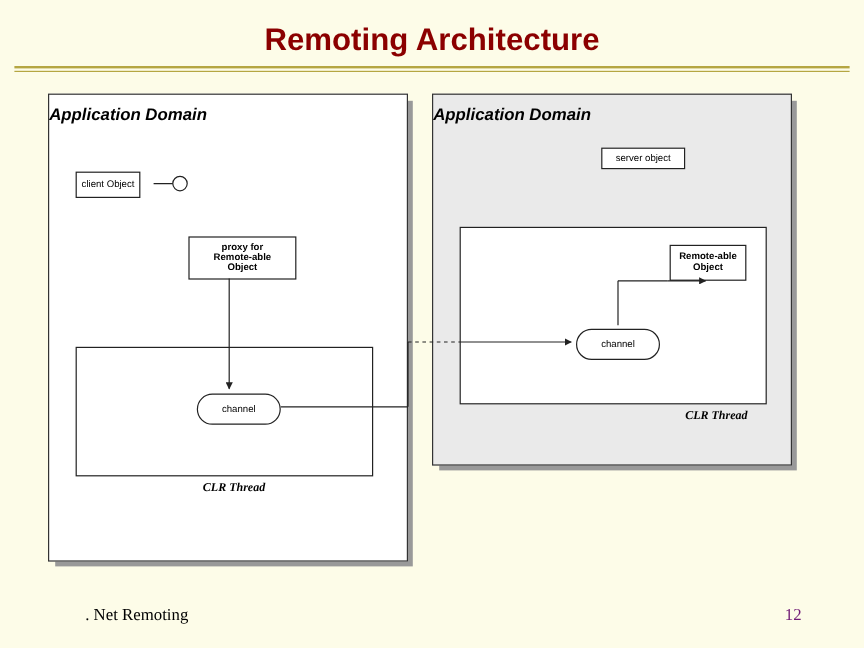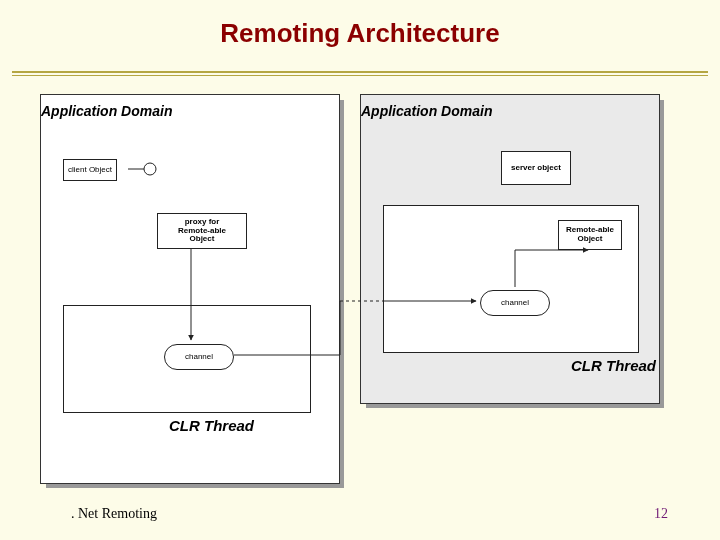--- a/index.html
+++ b/index.html
@@ -10,21 +10,21 @@
     font-family: Georgia, 'Times New Roman', serif;
     position: relative;
     overflow: hidden;
   }
   .title {
     text-align: center;
     font-weight: bold;
     color: #8b0000;
     font-size: 26px;
     padding-top: 18px;
-    padding-bottom: 22px;
+    padding-bottom: 6px;
     font-family: Verdana, Geneva, sans-serif;
   }
   .hr-wrap { padding: 0 12px; }
   .hr1 { border: none; border-top: 2px solid #b5a642; margin-bottom: 2px; }
   .hr2 { border: none; border-top: 1px solid #b5a642; }
   .diagram-area {
     position: relative;
     width: 640px;
     height: 400px;
     margin: 18px auto 0 auto;
@@ -64,22 +64,22 @@
   }
   .box.bold { font-weight: bold; }
   .rounded { border-radius: 18px; }
   .inner-panel {
     position: absolute;
     border: 1px solid #222;
     background: #fff;
   }
   .label {
     position: absolute;
-    font-family: Liberation Sans, sans-serif;
-    font-size: 15px;
+    font-family: Liberation Serif, serif;
+    font-size: 10px;
     font-weight: bold;
     font-style: italic;
   }
   svg.overlay {
     position: absolute;
     left: 0; top: 0;
     width: 640px; height: 400px;
     pointer-events: none;
   }
   .footer-left {
@@ -119,21 +119,21 @@
 
     <div class="inner-panel" style="left:22px; top:210px; width:248px; height:108px;">
       <div class="box rounded" style="left:100px; top:38px; width:70px; height:26px;">channel</div>
     </div>
     <div class="label" style="left:128px; top:322px;">CLR Thread</div>
   </div>
 
   <div class="panel panel-right shadow">
     <div class="panel-title">Application Domain</div>
 
-    <div class="box" style="left:140px; top:56px; width:70px; height:34px;font-weight:bold;">server object</div>
+    <div class="box" style="left:140px; top:44px; width:70px; height:18px;">server object</div>
 
     <div class="inner-panel" style="left:22px; top:110px; width:256px; height:148px;">
       <div class="box bold" style="left:174px; top:14px; width:64px; height:30px; white-space:pre-line;">Remote-able
 Object</div>
       <div class="box rounded" style="left:96px; top:84px; width:70px; height:26px;">channel</div>
     </div>
     <div class="label" style="left:210px; top:262px;">CLR Thread</div>
   </div>
 
   <svg class="overlay" viewBox="0 0 640 400">

